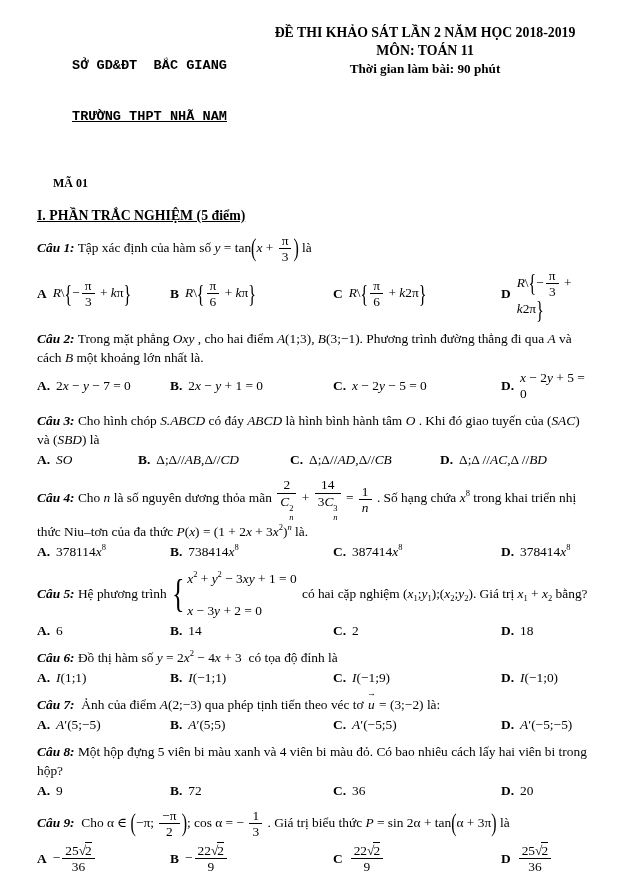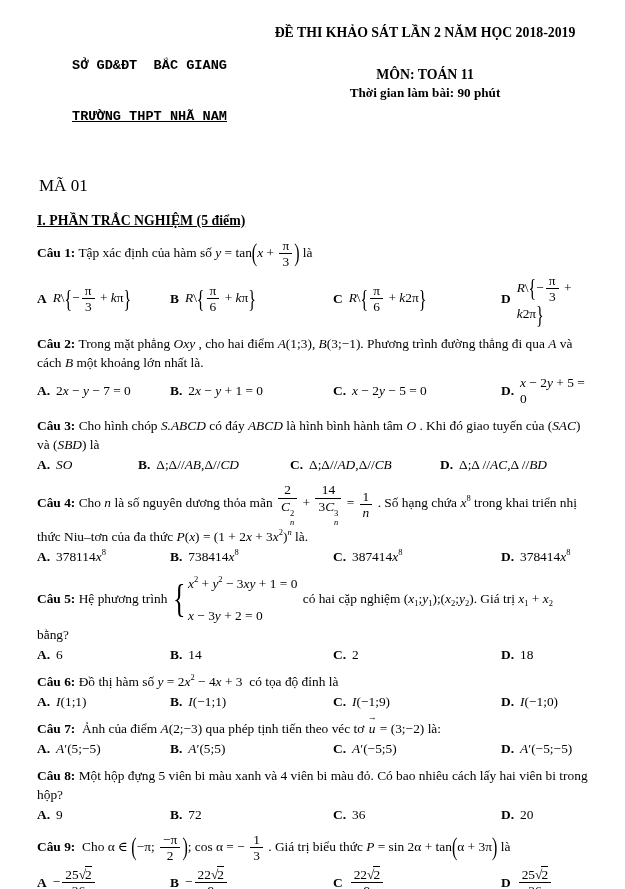--- a/index.html
+++ b/index.html
@@ -8,28 +8,28 @@
     font-family:"Liberation Serif","DejaVu Serif",serif;
     font-size:13.4px;
   }
   .page{padding:24px 37px 0 37px;}
   
   .header{display:flex;align-items:flex-start;}
   .h-left{width:225px;text-align:center;font-weight:bold;font-size:13.6px;line-height:1.25;white-space:pre-wrap;font-family:Liberation Mono, monospace;}
   .h-school{text-decoration:underline;}
   .h-right{flex:1;text-align:center;font-weight:bold;line-height:1.3;}
   .h-title{font-size:13.8px;}
-  .h-subject{font-size:13.8px;margin-top:24px;}
+  .h-subject{font-size:13.8px;}
   .h-duration{font-size:13.2px;}
-  .exam-code{font-weight:normal;margin:16px 0 0 2px;font-size:17px;}
+  .exam-code{font-weight:bold;margin:16px 0 0 16px;font-size:12px;}
   .section-title{font-weight:bold;margin-top:17px;font-size:13.8px;text-decoration:underline;}
   
   .question{margin-top:9px;}
   .q-body{line-height:1.42;white-space:pre-wrap;}
-  .q-label{font-weight:bold;}
+  .q-label{font-weight:bold;font-style:italic;}
   .options{display:grid;margin-top:3px;align-items:center;}
   .cols-default{grid-template-columns:133px 163px 168px auto;}
   .cols-q3{grid-template-columns:101px 152px 150px auto;}
   .opt{display:flex;align-items:center;gap:6px;white-space:pre-wrap;}
   .opt-label{font-weight:bold;}
   
   .m-i{font-style:italic;}
   .m-sup{font-size:8.5px;vertical-align:6px;line-height:0;}
   .m-sub{font-size:8.5px;vertical-align:-3px;line-height:0;}
   .m-frac{display:inline-flex;flex-direction:column;text-align:center;vertical-align:middle;margin:0 2px;line-height:1.15;}

